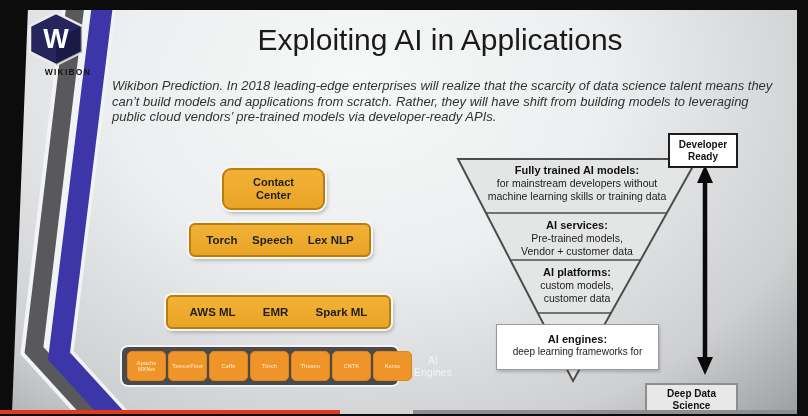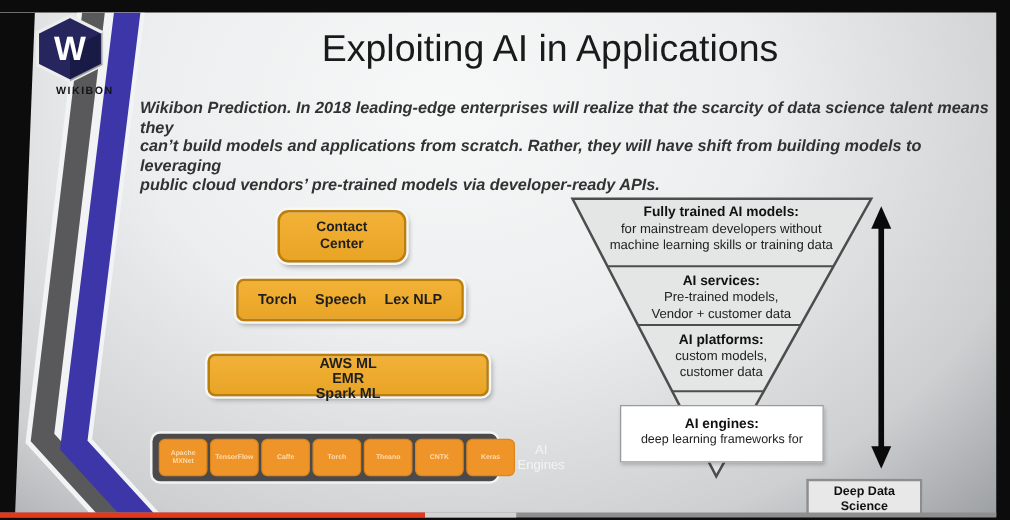--- a/index.html
+++ b/index.html
@@ -16,31 +16,31 @@
   .logo-wrap{position:absolute;left:26px;top:2px;width:62px;height:70px;z-index:3;}
   .logo-hex{position:absolute;left:0;top:0;}
   .logo-letter{position:absolute;left:0;top:6px;width:60px;text-align:center;
          font-size:27px;font-weight:bold;color:#fff;line-height:42px;}
   .logo-name{position:absolute;left:-3px;top:55px;width:68px;text-align:right;
          font-size:8.5px;font-weight:bold;letter-spacing:1.2px;color:#131313;}
   
   .title{position:absolute;left:150px;top:13px;width:580px;text-align:center;z-index:3;
          font-size:30px;color:#1a1a1a;}
   .prediction{position:absolute;left:112px;top:68px;width:690px;z-index:3;
-         font-size:13px;font-weight:bold;font-style:italic;color:#323232;line-height:15.5px;}
+         font-size:13px;font-weight:normal;font-style:italic;color:#323232;line-height:15.5px;}
   
   .gold{position:absolute;z-index:3;background:linear-gradient(180deg,#f2b237 0%,#e9a425 100%);
         border:2px solid #bc7e0a;border-radius:6px;
         box-shadow:0 0 0 2px #f7f7f7, 2px 3px 4px rgba(0,0,0,0.3);
         color:#1f1f1f;font-weight:bold;display:flex;align-items:center;}
   .contact{left:222px;top:158px;width:99px;height:38px;border-radius:9px;
         flex-direction:column;justify-content:center;font-size:11px;line-height:13px;text-align:center;}
   .row{justify-content:space-around;font-size:11.5px;padding:0 8px;}
   .row-services{left:189px;top:213px;width:162px;height:30px;}
-  .row-platforms{left:166px;top:273px;width:205px;height:30px;flex-direction:column;}
+  .row-platforms{left:166px;top:285px;width:205px;height:30px;}
   
   .engines-bar{position:absolute;left:122px;top:337px;width:276px;height:38px;z-index:3;
         background:#4a4a4c;border-radius:6px;box-shadow:0 0 0 2px #f3f3f3;
         display:flex;align-items:center;padding:0 5px;box-sizing:border-box;gap:2px;}
   .chip{width:37px;height:28px;flex:0 0 auto;background:#ef9429;border:1px solid #d8competent;
         border:1px solid #dd8518;border-radius:5px;color:#ffdcae;
         font-size:5.5px;line-height:6.5px;font-weight:bold;text-align:center;
         display:flex;align-items:center;justify-content:center;overflow:hidden;}
   .engines-label{flex:1;text-align:center;color:#f4f4f4;font-size:10.5px;}
   
@@ -146,20 +146,24 @@
     <div class="funnel-sec sec2">
       <div class="fs-title">AI platforms:</div>
       <div>custom models,</div>
       <div>customer data</div>
     </div>
     <div class="engines-box">
       <div class="fs-title">AI engines:</div>
       <div>deep learning frameworks for</div>
     </div>
 
+    <div class="scale-box dev-ready">
+      <span>Developer</span>
+      <span>Ready</span>
+    </div>
     <div class="scale-box deep-data">
       <span>Deep Data</span>
       <span>Science</span>
     </div>
   </div>
 
   <div class="progress">
     <div class="played"></div>
     <div class="buffered"></div>
   </div>

